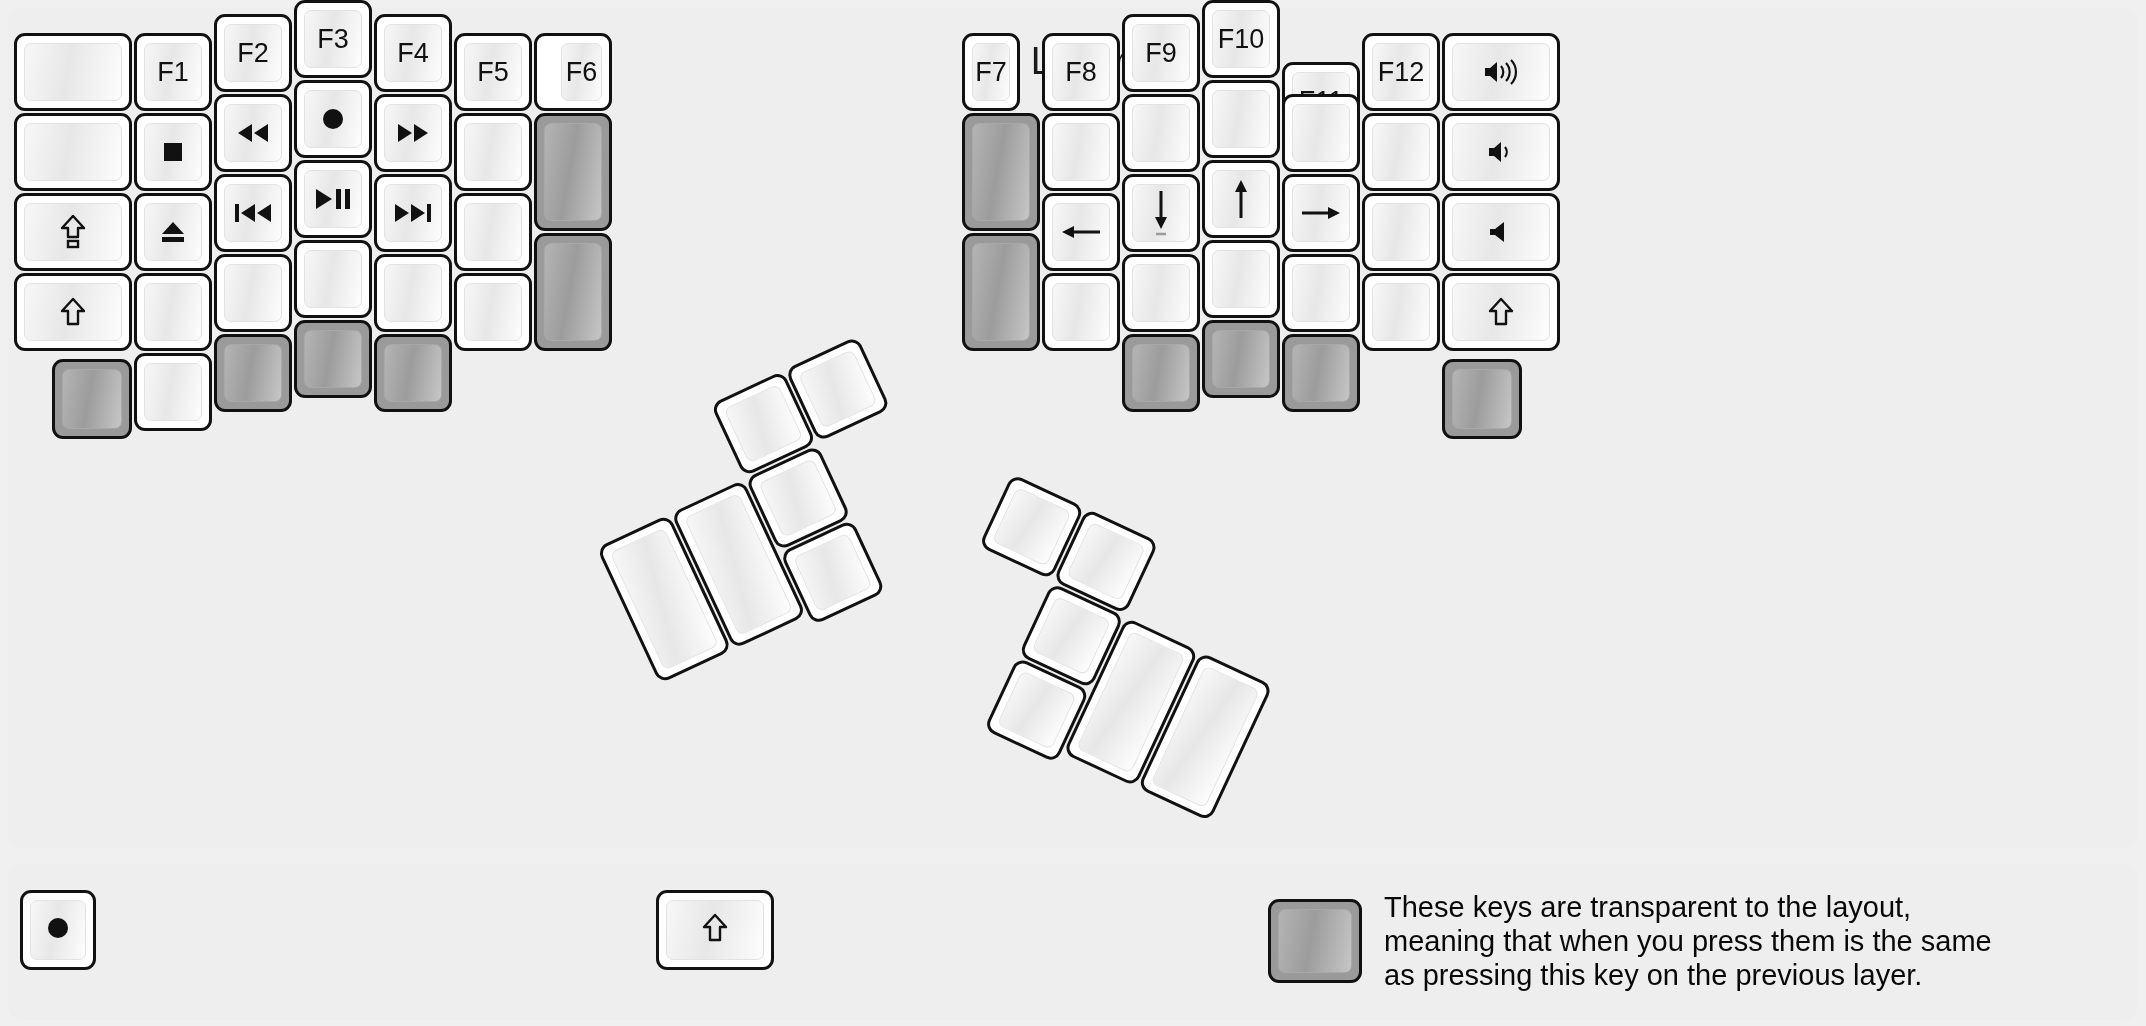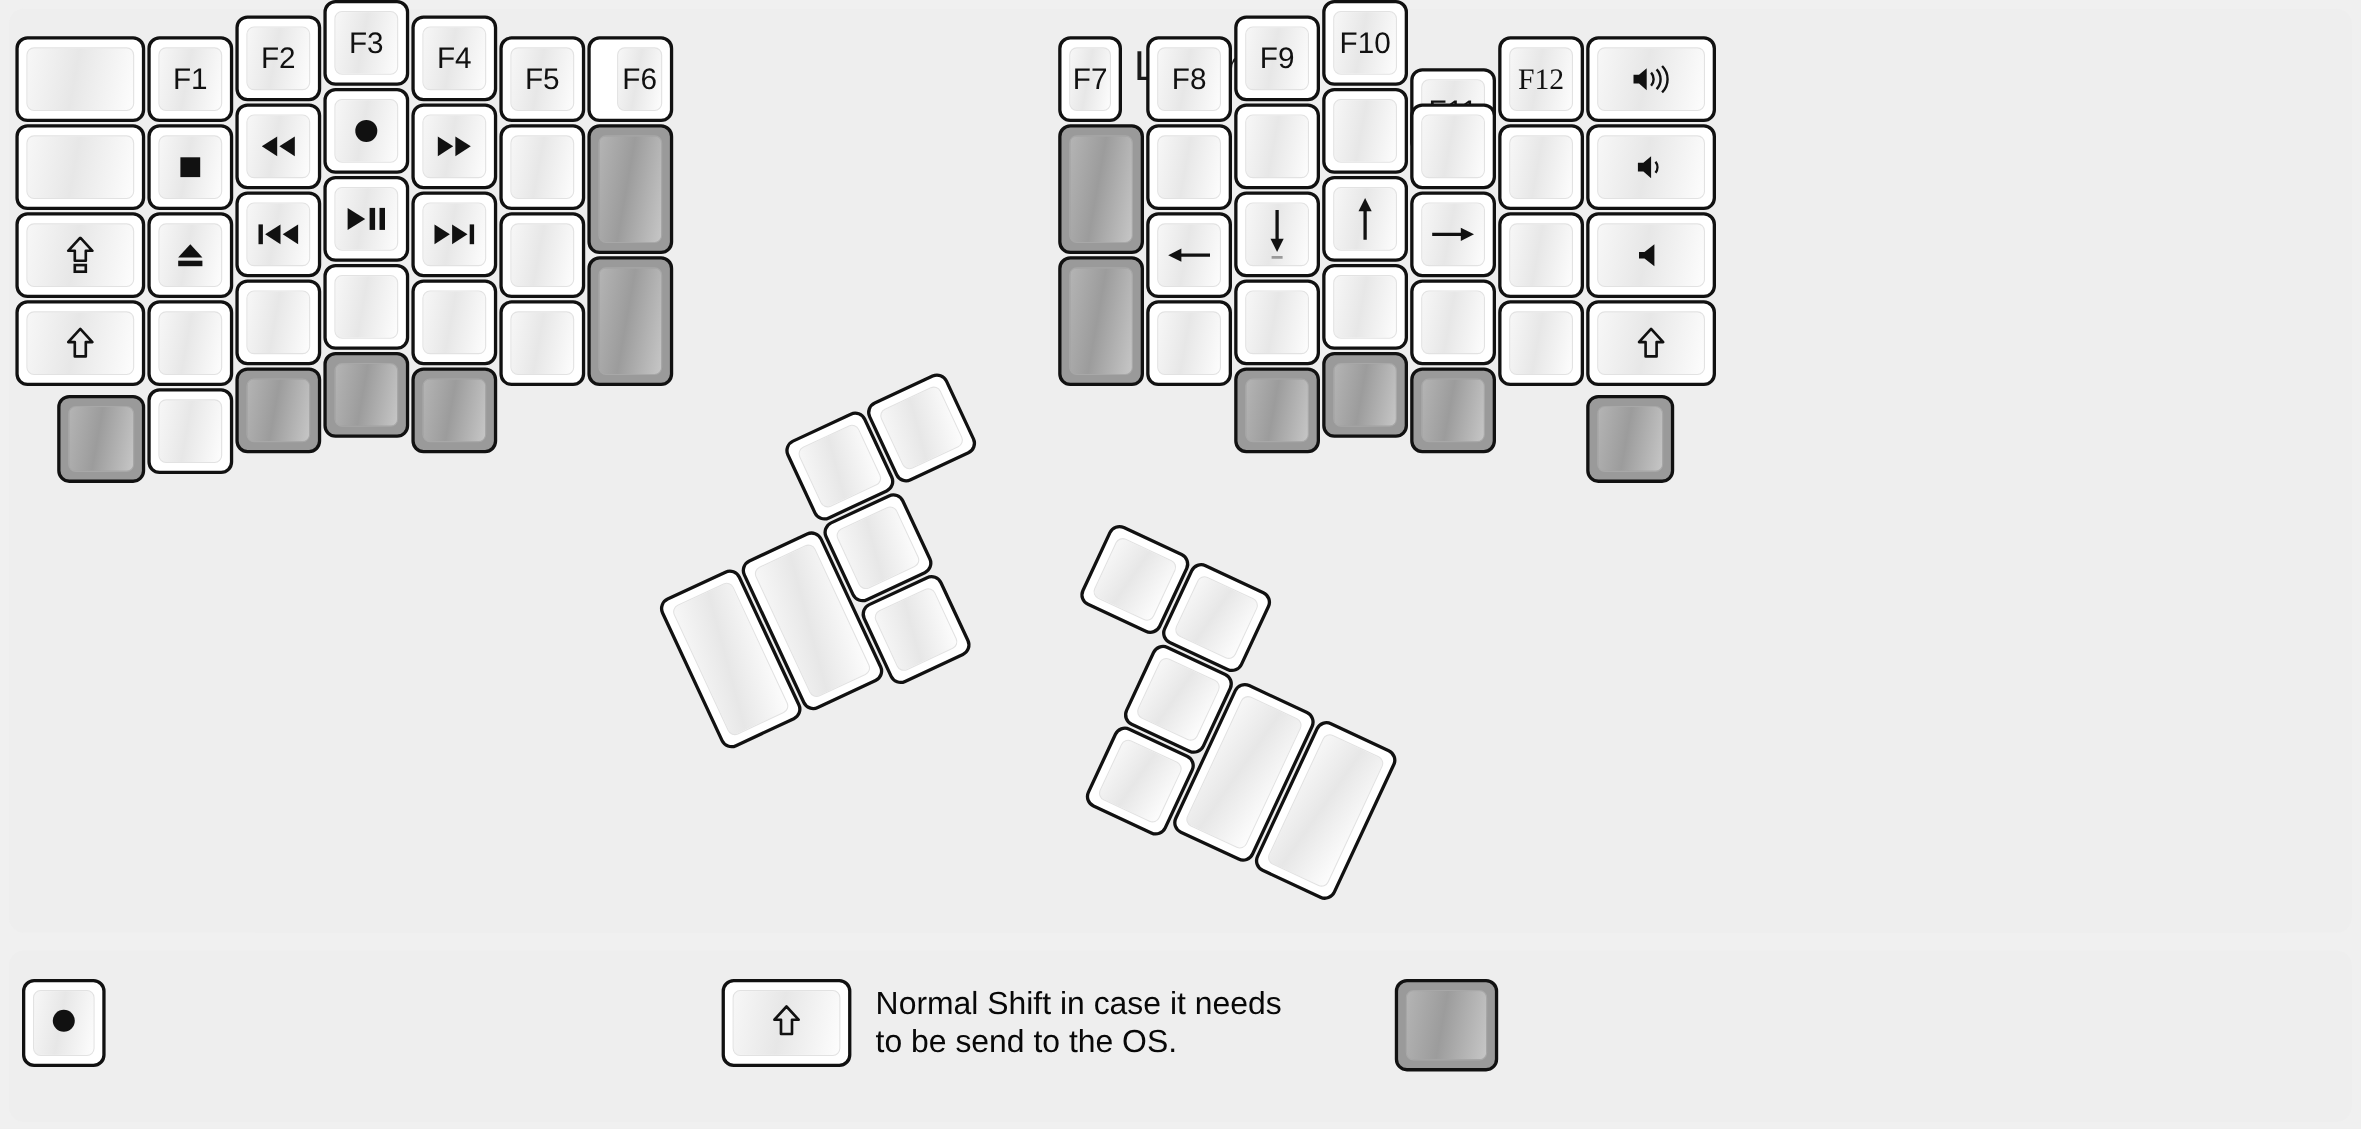--- a/index.html
+++ b/index.html
@@ -400,21 +400,21 @@
             </svg>
           </span>
         </div>
       </div>
       <div class="key" style="left: 1282px; top: 254px; width: 78px; height: 78px; z-index: 10;">
         <div class="cap"></div>
       </div>
       <div class="key trans" style="left: 1282px; top: 334px; width: 78px; height: 78px; z-index: 10;">
         <div class="cap"></div>
       </div>
-      <div class="key" style="left: 1362px; top: 33px; width: 78px; height: 78px; z-index: 10; font-family: Liberation Serif, serif;">
+      <div class="key" style="left: 1362px; top: 33px; width: 78px; height: 78px; z-index: 10;">
         <div class="cap">
           <span class="glyph">F12</span>
         </div>
       </div>
       <div class="key" style="left: 1362px; top: 113px; width: 78px; height: 78px; z-index: 10;">
         <div class="cap"></div>
       </div>
       <div class="key" style="left: 1362px; top: 193px; width: 78px; height: 78px; z-index: 10;">
         <div class="cap"></div>
       </div>
@@ -499,23 +499,24 @@
         </div>
       </div>
       <div class="legend-item" style="left: 656px; top: 890px;">
         <div class="legend-key" style="width: 118px; height: 80px;">
           <div class="cap">
             <span><svg width="26" height="30" viewBox="0 0 26 30">
                 <polygon points="13,2 24,14 18,14 18,27 8,27 8,14 2,14" fill="none" stroke="#111111" stroke-width="2.4" stroke-linejoin="round"></polygon>
               </svg></span>
           </div>
         </div>
-        <div class="legend-text" style="width: 420px;">Normal Shift in case it needs
-to be send to the OS.</div>
       </div>
       <div class="legend-item" style="left: 1268px; top: 890px;">
         <div class="legend-key trans" style="width: 94px; height: 84px;">
           <div class="cap"></div>
         </div>
+        <div class="legend-text" style="width: 760px;">These keys are transparent to the layout,
+meaning that when you press them is the same
+as pressing this key on the previous layer.</div>
       </div>
     </div>
 
 </div>
 
 </body></html>

